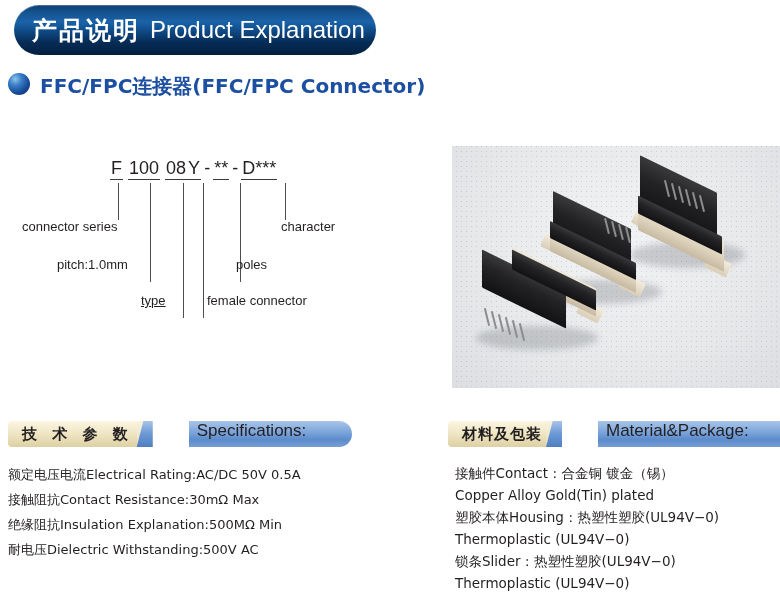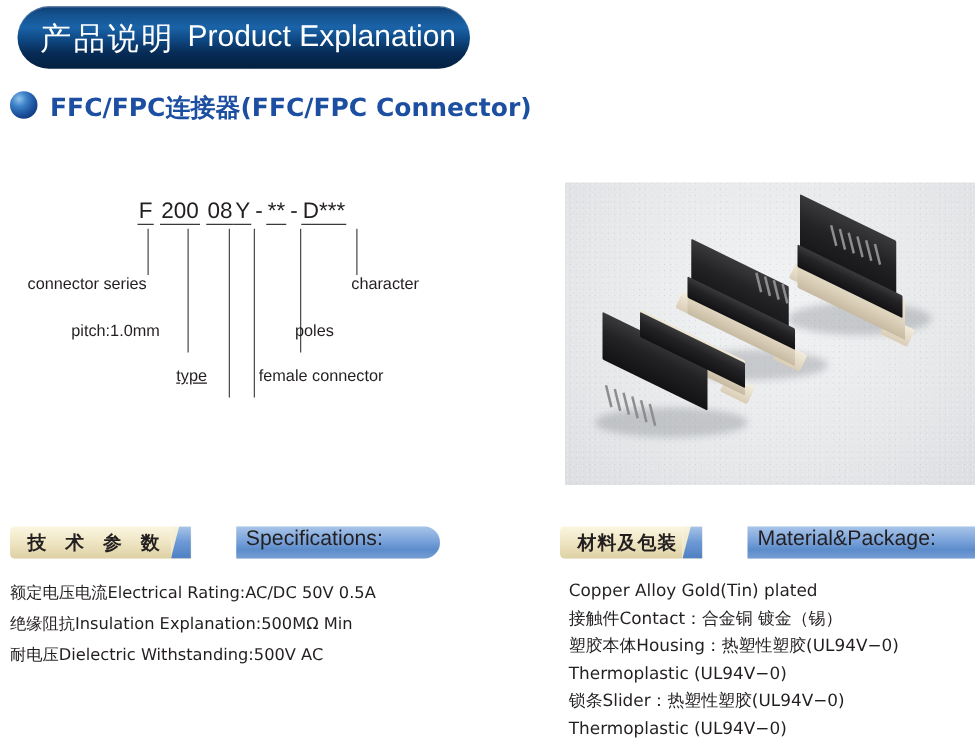--- a/index.html
+++ b/index.html
@@ -34,21 +34,21 @@
         #03203f 100%);
     box-shadow: inset 0 1px 0 rgba(255,255,255,0.25);
     display: flex;
     align-items: center;
     padding-left: 18px;
     box-sizing: border-box;
   }
   .banner-cn {
     color: #ffffff;
     font-size: 25px;
-    font-weight: normal;
+    font-weight: bold;
     letter-spacing: 2px;
     line-height: 1;
     font-family: "DejaVu Sans", sans-serif;
   }
   .banner-en {
     color: #ffffff;
     font-size: 24px;
     font-weight: normal;
     margin-left: 10px;
     line-height: 1;
@@ -273,21 +273,21 @@
 </div>
 
 <div class="prod-heading">
   <span class="sphere"></span>
   <span class="prod-heading-text">FFC/FPC连接器(FFC/FPC Connector)</span>
 </div>
 
 <div class="pn-diagram">
 
   <div class="pn-code">
-    <span class="seg">F</span><span>&nbsp;</span><span class="seg">200</span><span>&nbsp;</span><span class="seg">08</span><span class="seg">Y</span><span class="dash">-</span><span class="seg">**</span><span class="dash">-</span><span class="seg">D***</span>
+    <span class="seg">F</span><span>&nbsp;</span><span class="seg">100</span><span>&nbsp;</span><span class="seg">08</span><span class="seg">Y</span><span class="dash">-</span><span class="seg">**</span><span class="dash">-</span><span class="seg">D***</span>
   </div>
 
   <div class="leader" style="left:118px; top:43px; height:37px;"></div>
   <div class="leader" style="left:150px; top:43px; height:99px;"></div>
   <div class="leader" style="left:183px; top:43px; height:135px;"></div>
   <div class="leader" style="left:203px; top:43px; height:135px;"></div>
   <div class="leader" style="left:240px; top:43px; height:99px;"></div>
   <div class="leader" style="left:285px; top:43px; height:37px;"></div>
 
   <div class="pn-label" style="left:22px; top:79px;">connector series</div>
@@ -350,35 +350,36 @@
     <span class="sec-cn-text">技 术 参 数</span>
   </div>
   <div class="slash"></div>
   <div class="en-part">
     <span class="sec-en-text">Specifications:</span>
   </div>
 </div>
 
 <div class="spec-list">
   <div class="row">额定电压电流Electrical Rating:AC/DC 50V 0.5A</div>
+  <div class="row">接触阻抗Contact Resistance:30mΩ  Max</div>
   <div class="row">绝缘阻抗Insulation Explanation:500MΩ  Min</div>
   <div class="row">耐电压Dielectric Withstanding:500V AC</div>
 </div>
 
 <div class="sec-bar" id="material-bar">
   <div class="cn-part">
     <span class="sec-cn-text" style="letter-spacing:1px;">材料及包装</span>
   </div>
   <div class="slash"></div>
   <div class="en-part">
     <span class="sec-en-text">Material&amp;Package:</span>
   </div>
 </div>
 
 <div class="mat-list">
+  <div class="row">接触件Contact：合金铜 镀金（锡）</div>
   <div class="row">Copper Alloy Gold(Tin) plated</div>
-  <div class="row">接触件Contact：合金铜 镀金（锡）</div>
   <div class="row">塑胶本体Housing：热塑性塑胶(UL94V−0)</div>
   <div class="row">Thermoplastic (UL94V−0)</div>
   <div class="row">锁条Slider：热塑性塑胶(UL94V−0)</div>
   <div class="row">Thermoplastic (UL94V−0)</div>
   <div class="row">包装Package：编带Tape Reel</div>
 </div>
 
 </body></html>

